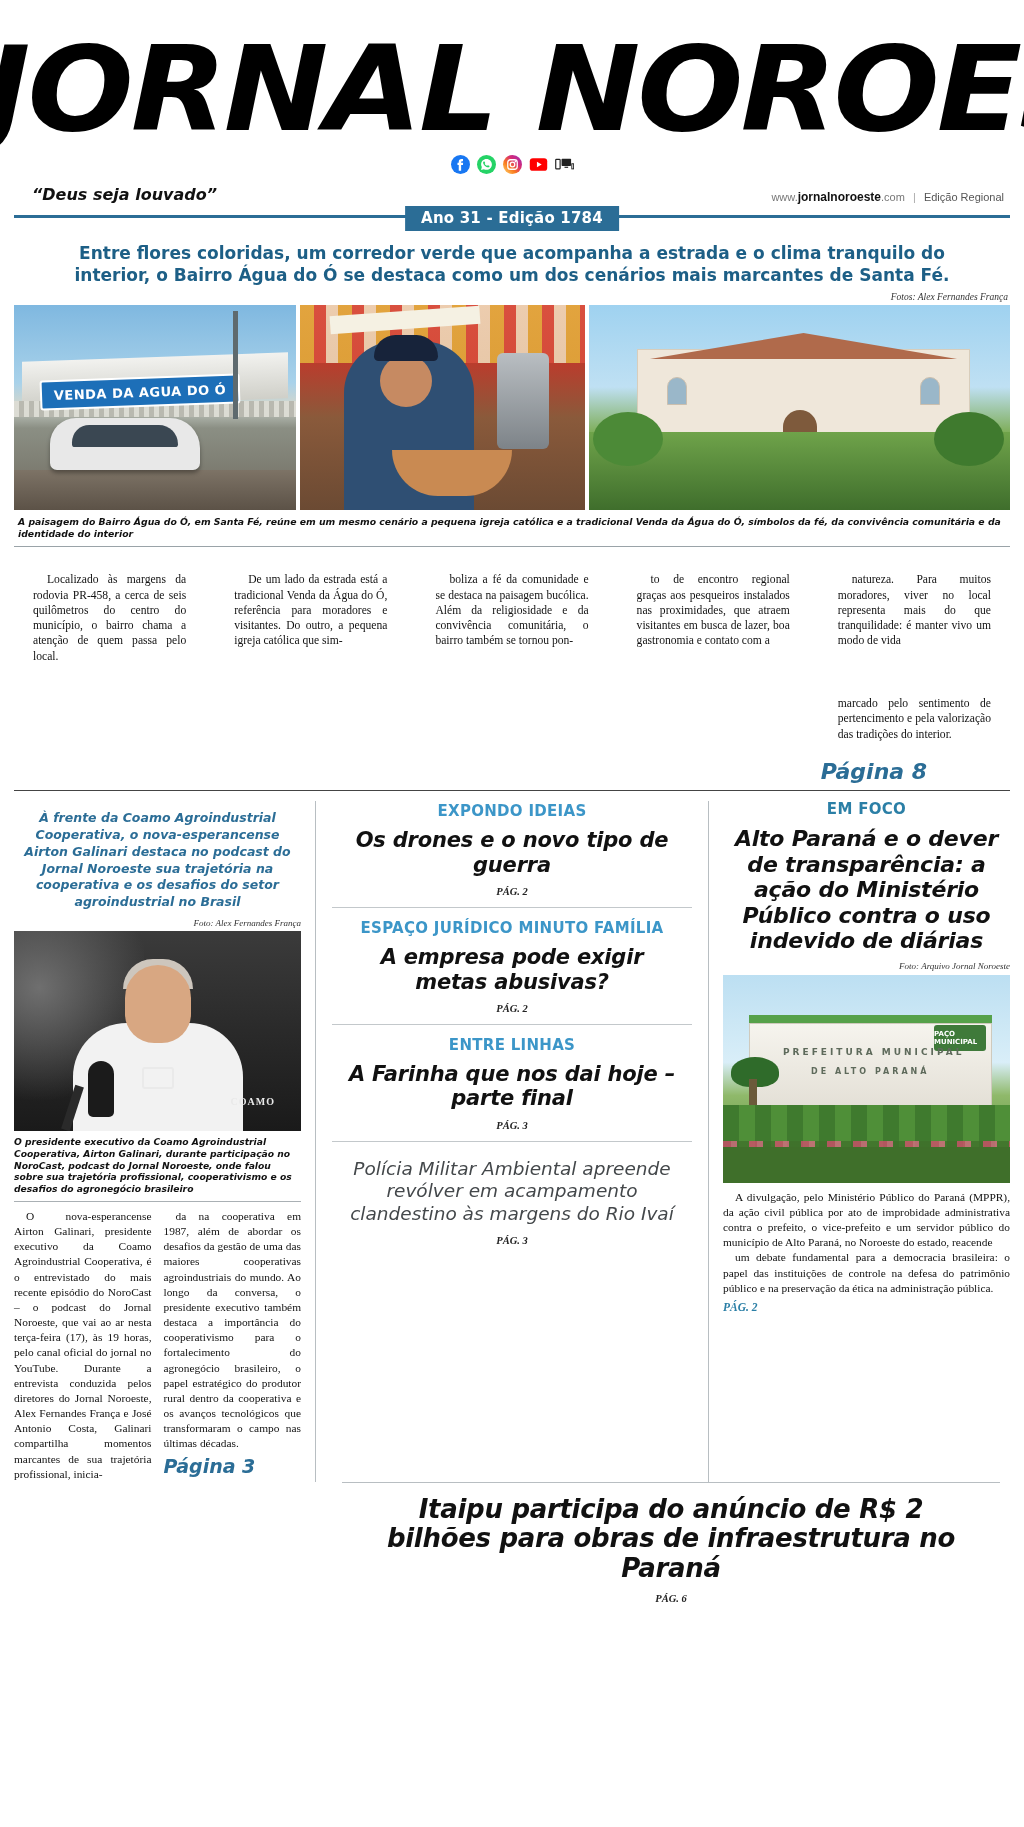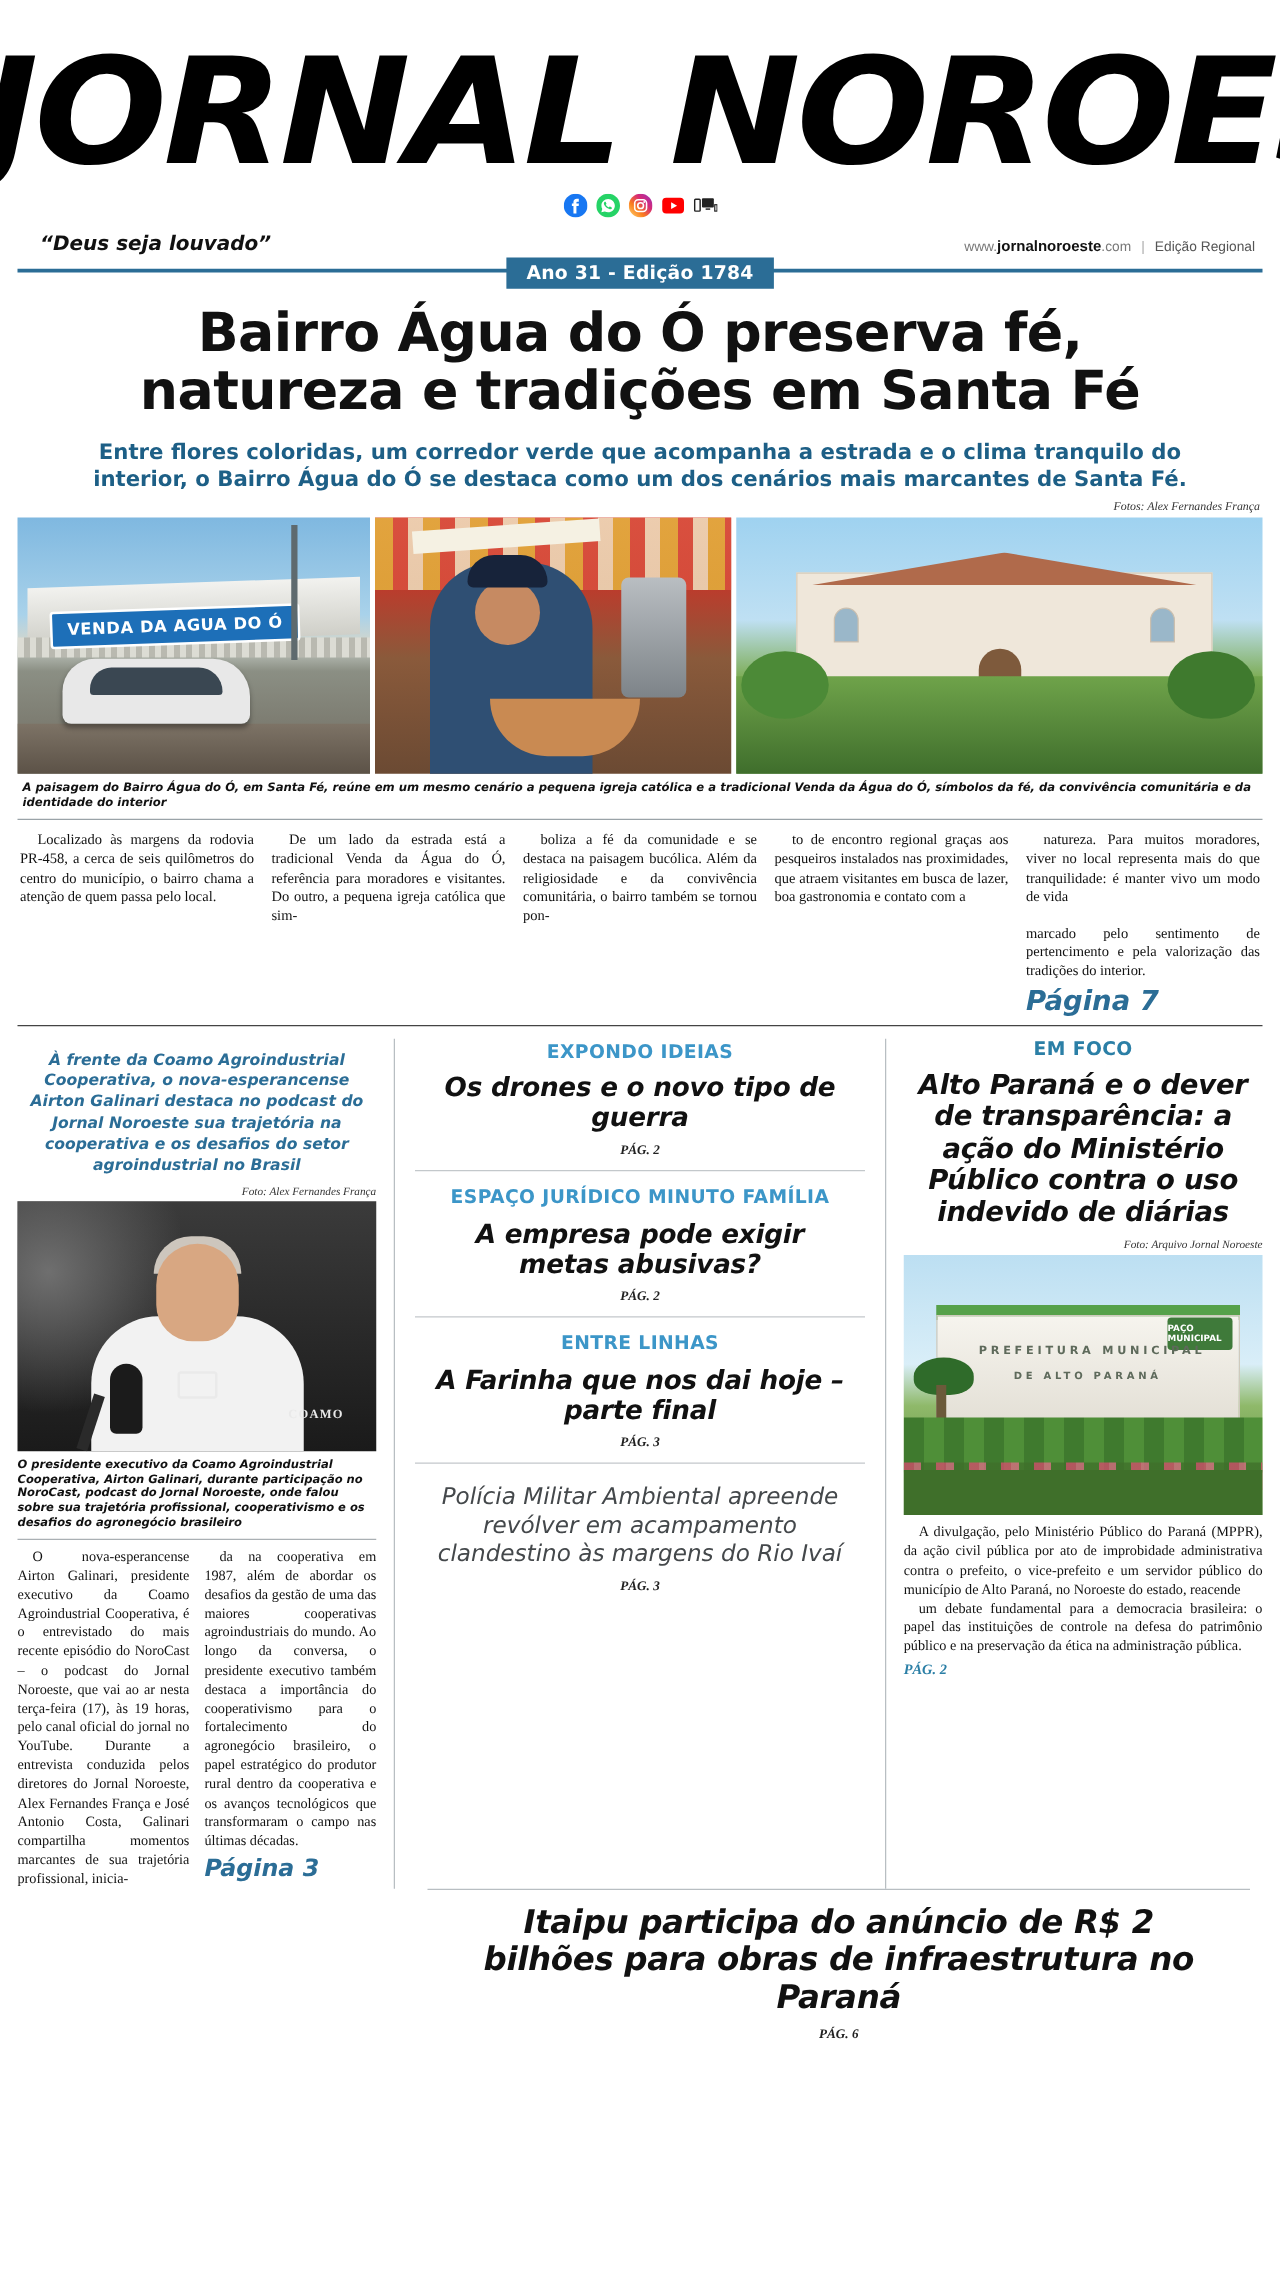--- a/index.html
+++ b/index.html
@@ -187,21 +187,21 @@
     text-align:left;
   }
 
   
   .lead-body {
     display:grid; grid-template-columns:repeat(5,1fr); gap:0 14px;
     padding:8px 2px 6px;
     border-bottom:1.5px solid #444;
   }
   .lead-body p {
-    margin:0; text-indent:14px; text-align:justify;
+    margin:17px; text-indent:14px; text-align:justify;
     font-family:"Liberation Serif", serif;
     font-size:11.6px; line-height:1.32; color:#111;
     hyphens:auto;
   }
   .pagelink {
     font-family:"DejaVu Sans", sans-serif;
     font-weight:700; font-style:italic;
     font-size:22px; color:#2b6d96;
     margin-top:4px; text-align:left;
   }
@@ -435,21 +435,20 @@
       <span>Edição Regional</span>
     </div>
   </div>
 
   <div class="rule-wrap">
     <div class="rule-line"></div>
     <div class="edition-badge">Ano 31 - Edição 1784</div>
   </div>
 
 
-  <div class="lead-head">Bairro Água do Ó preserva fé, natureza e tradições em Santa Fé</div>
   <div class="lead-deck">Entre flores coloridas, um corredor verde que acompanha a estrada e o clima tranquilo do interior, o Bairro Água do Ó se destaca como um dos cenários mais marcantes de Santa Fé.</div>
   <div class="credit">Fotos: Alex Fernandes França</div>
 
   <div class="photos">
     <div class="ph p1">
       <div class="awning"></div>
       <div class="roof"></div>
       <div class="sign">VENDA DA AGUA DO Ó</div>
       <div class="pole"></div>
       <div class="ground"></div>
@@ -479,21 +478,21 @@
   <div class="photo-caption">A paisagem do Bairro Água do Ó, em Santa Fé, reúne em um mesmo cenário a pequena igreja católica e a tradicional Venda da Água do Ó, símbolos da fé, da convivência comunitária e da identidade do interior</div>
 
   <div class="lead-body">
     <p>Localizado às margens da rodovia PR-458, a cerca de seis quilômetros do centro do município, o bairro chama a atenção de quem passa pelo local.</p>
     <p>De um lado da estrada está a tradicional Venda da Água do Ó, referência para moradores e visitantes. Do outro, a pequena igreja católica que sim-</p>
     <p>boliza a fé da comunidade e se destaca na paisagem bucólica. Além da religiosidade e da convivência comunitária, o bairro também se tornou pon-</p>
     <p>to de encontro regional graças aos pesqueiros instalados nas proximidades, que atraem visitantes em busca de lazer, boa gastronomia e contato com a</p>
     <p>natureza. Para muitos moradores, viver no local representa mais do que tranquilidade: é manter vivo um modo de vida</p>
     <div style="grid-column:5; margin-top:-2px;">
       <p style="text-indent:0">marcado pelo sentimento de pertencimento e pela valorização das tradições do interior.</p>
-      <div class="pagelink">Página 7</div>
+      <div class="pagelink">Página 8</div>
     </div>
   </div>
 
   <div class="mid">
 
     <div class="col-left">
       <div class="sec-deck">À frente da Coamo Agroindustrial Cooperativa, o nova-esperancense Airton Galinari destaca no podcast do Jornal Noroeste sua trajetória na cooperativa e os desafios do setor agroindustrial no Brasil</div>
       <div class="foto-credit">Foto: Alex Fernandes França</div>
 
       <div class="photo-galinari">

